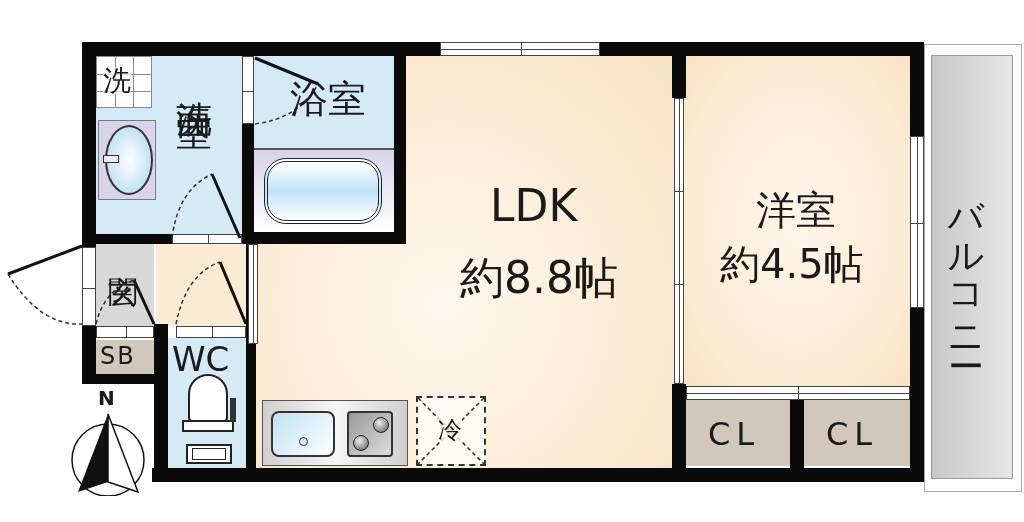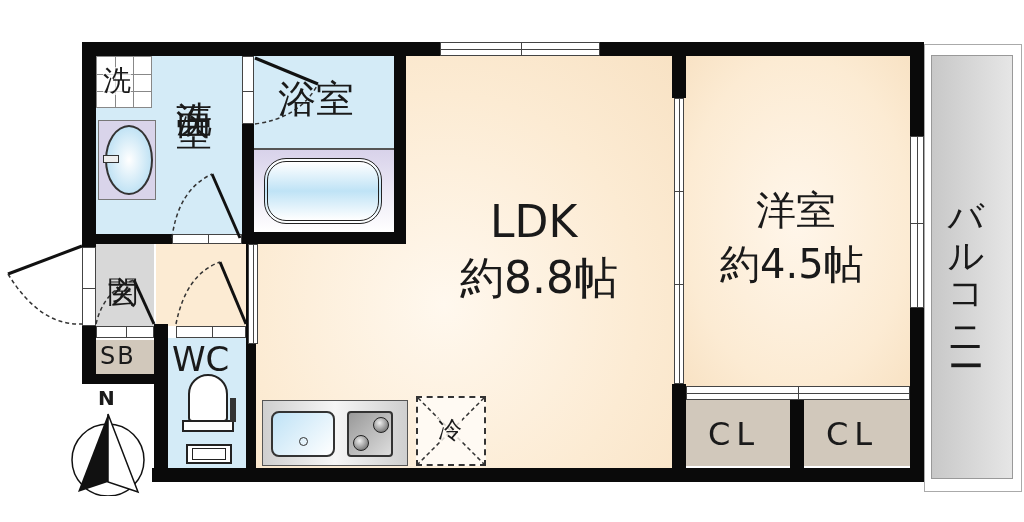--- a/index.html
+++ b/index.html
@@ -149,25 +149,25 @@
 </div>
 <div class="abs" style="left:416px;top:396px;width:70px;height:70px;border:2px dashed #333;background:#fffaf3;">
   <svg class="abs" style="left:0;top:0;" width="66" height="66" viewBox="0 0 66 66">
     <line x1="0" y1="0" x2="66" y2="66" stroke="#333" stroke-width="1.5" stroke-dasharray="4,3"></line>
     <line x1="66" y1="0" x2="0" y2="66" stroke="#333" stroke-width="1.5" stroke-dasharray="4,3"></line>
   </svg>
   <span class="lbl" style="left:20px;top:20px;font-size:24px;background:rgba(255,250,243,0.8);">冷</span>
 </div>
 
 <span class="lbl vtext" style="left:176px;top:72px;font-size:36px;letter-spacing:6px;">洗面室</span>
-<span class="lbl" style="left:278px;top:80px;font-size:38px;">浴室</span>
+<span class="lbl" style="left:290px;top:80px;font-size:38px;">浴室</span>
 <span class="lbl vtext" style="left:108px;top:252px;font-size:30px;">玄関</span>
 <span class="lbl" style="left:100px;top:344px;font-size:24px;letter-spacing:2px;">SB</span>
 <span class="lbl" style="left:172px;top:342px;font-size:34px;">WC</span>
-<span class="lbl" style="left:490px;top:200px;font-size:44px;">LDK</span>
+<span class="lbl" style="left:490px;top:184px;font-size:44px;">LDK</span>
 <span class="lbl" style="left:460px;top:256px;font-size:44px;">約8.8帖</span>
 <span class="lbl" style="left:756px;top:190px;font-size:40px;">洋室</span>
 <span class="lbl" style="left:720px;top:244px;font-size:40px;">約4.5帖</span>
 <span class="lbl" style="left:708px;top:418px;font-size:32px;letter-spacing:6px;">CL</span>
 <span class="lbl" style="left:826px;top:418px;font-size:32px;letter-spacing:6px;">CL</span>
 <span class="lbl vtext" style="left:948px;top:176px;font-size:36px;">バルコニー</span>
 
 <div class="abs" style="left:64px;top:386px;width:90px;height:112px;">
   <span class="lbl" style="left:34px;top:2px;font-size:20px;font-weight:bold;">N</span>
   <svg class="abs" style="left:0;top:24px;" width="90" height="86" viewBox="0 0 90 86">

